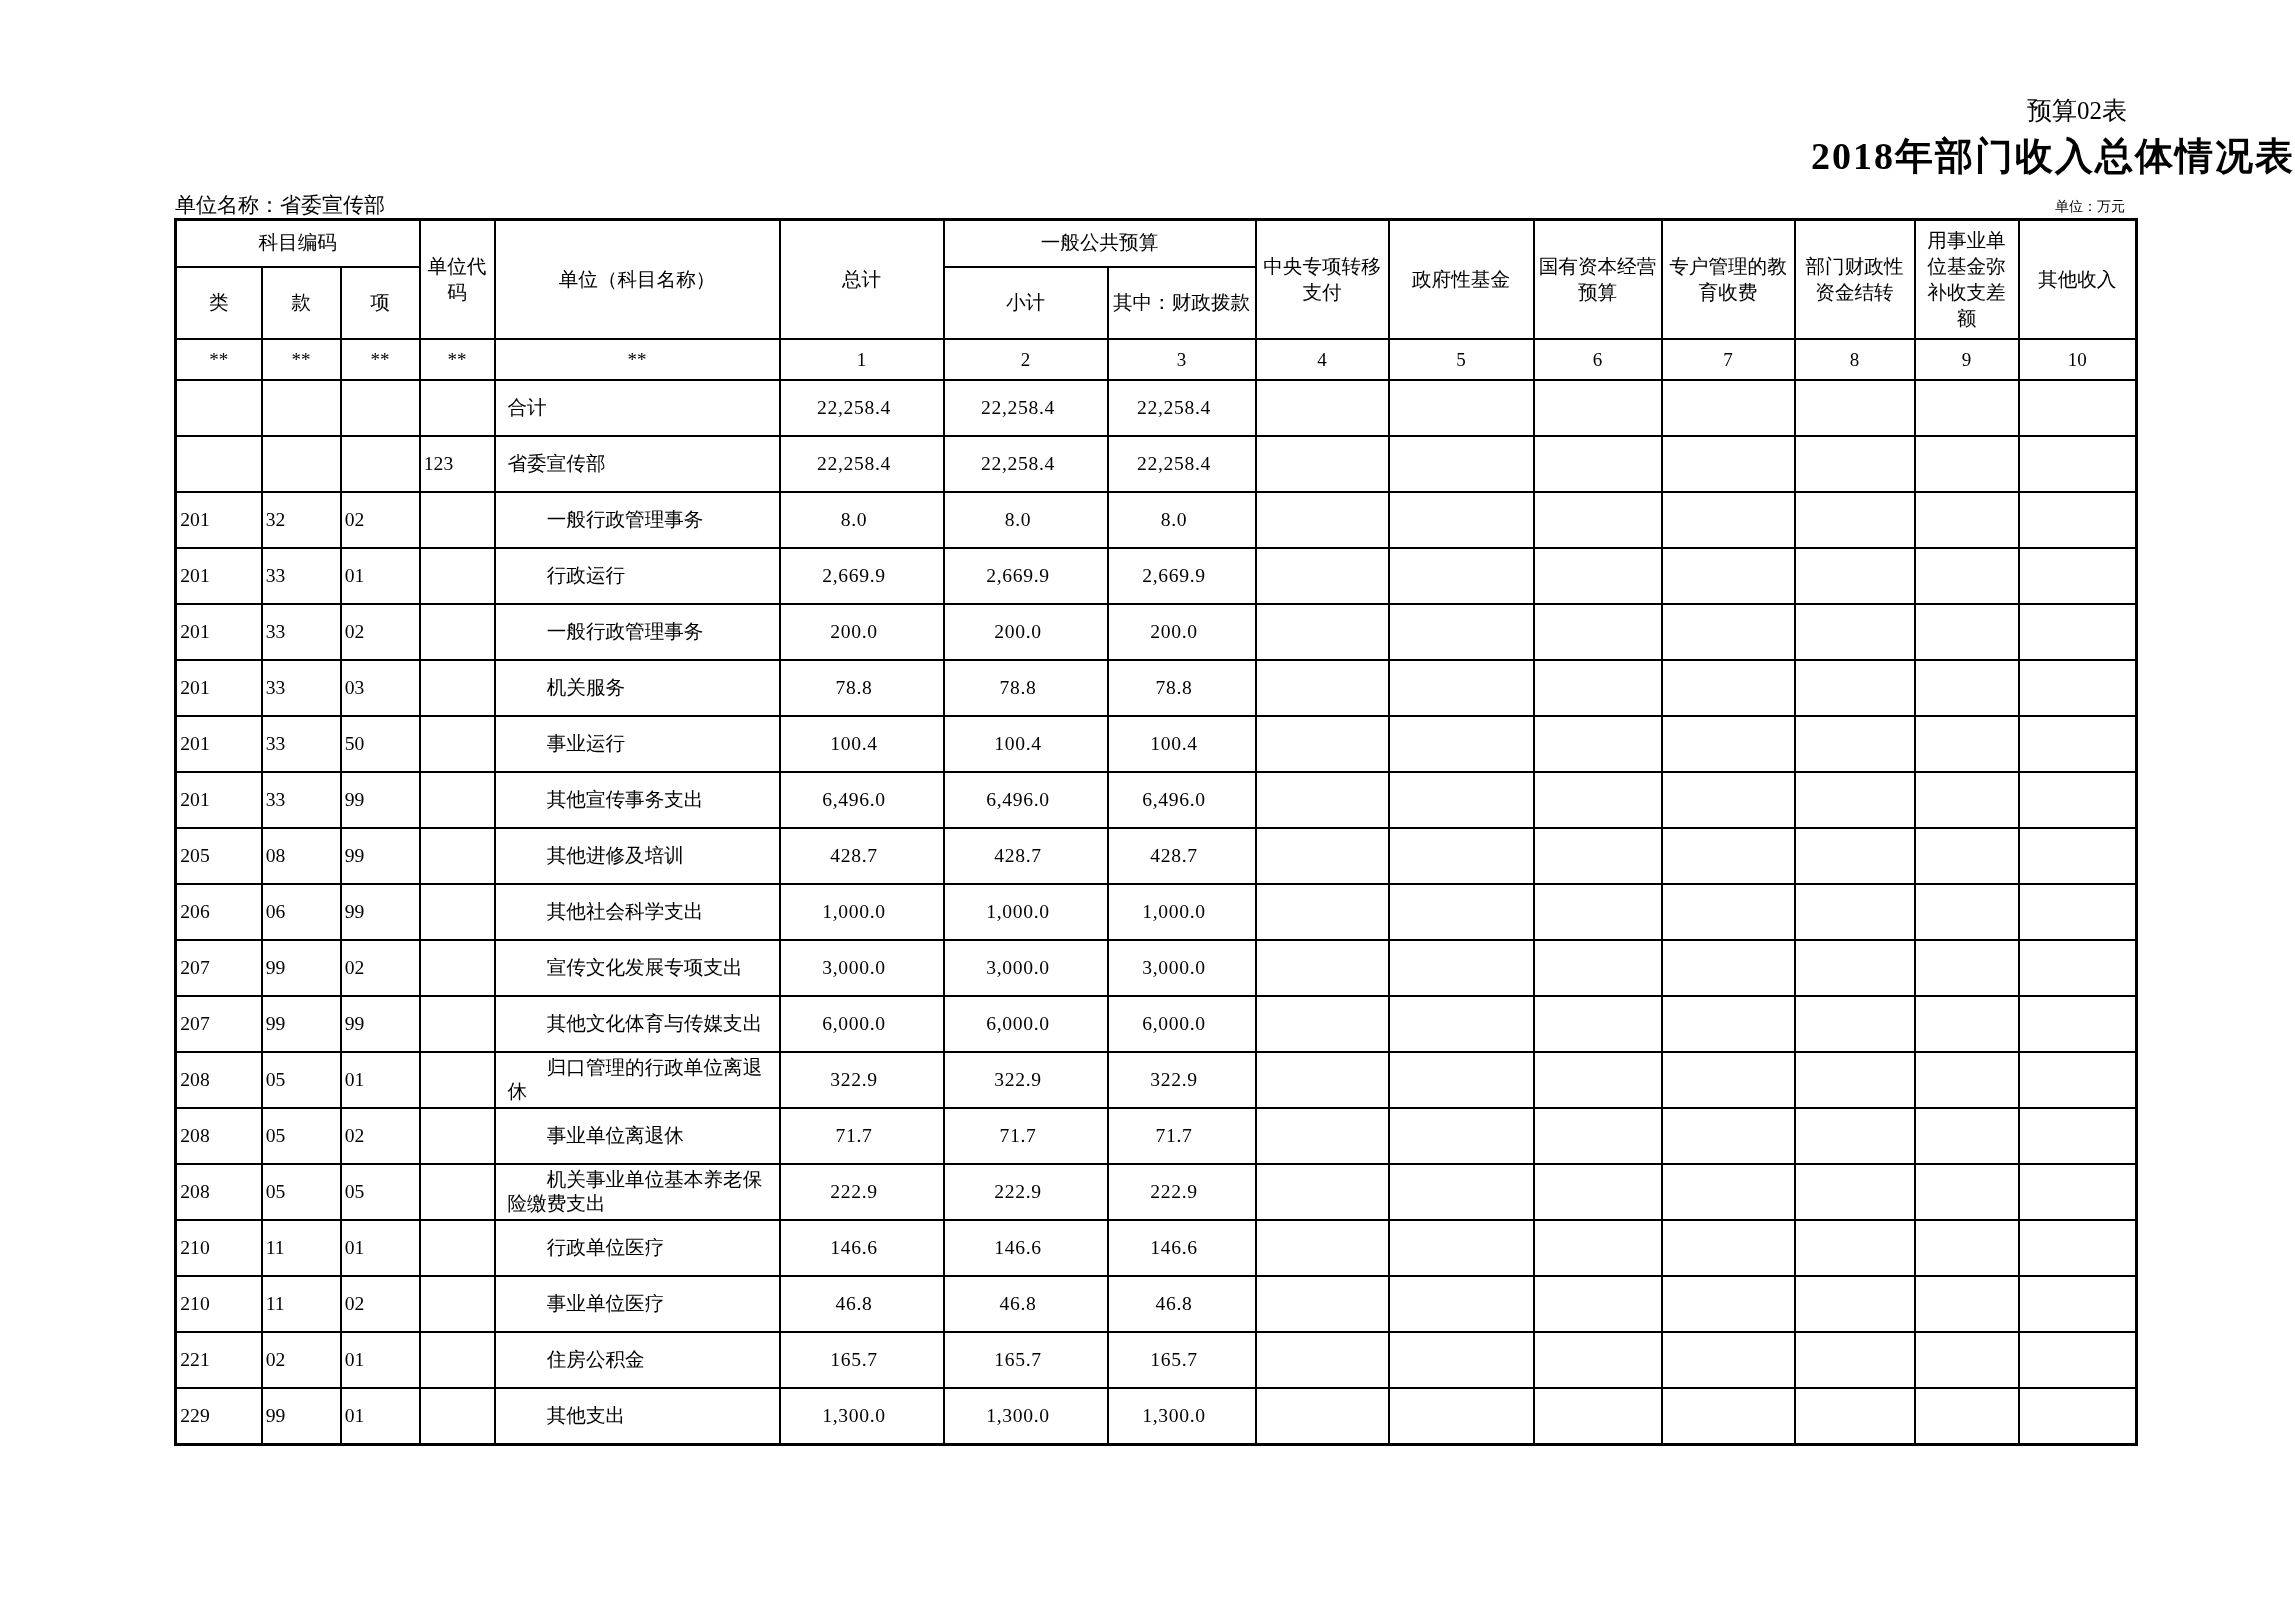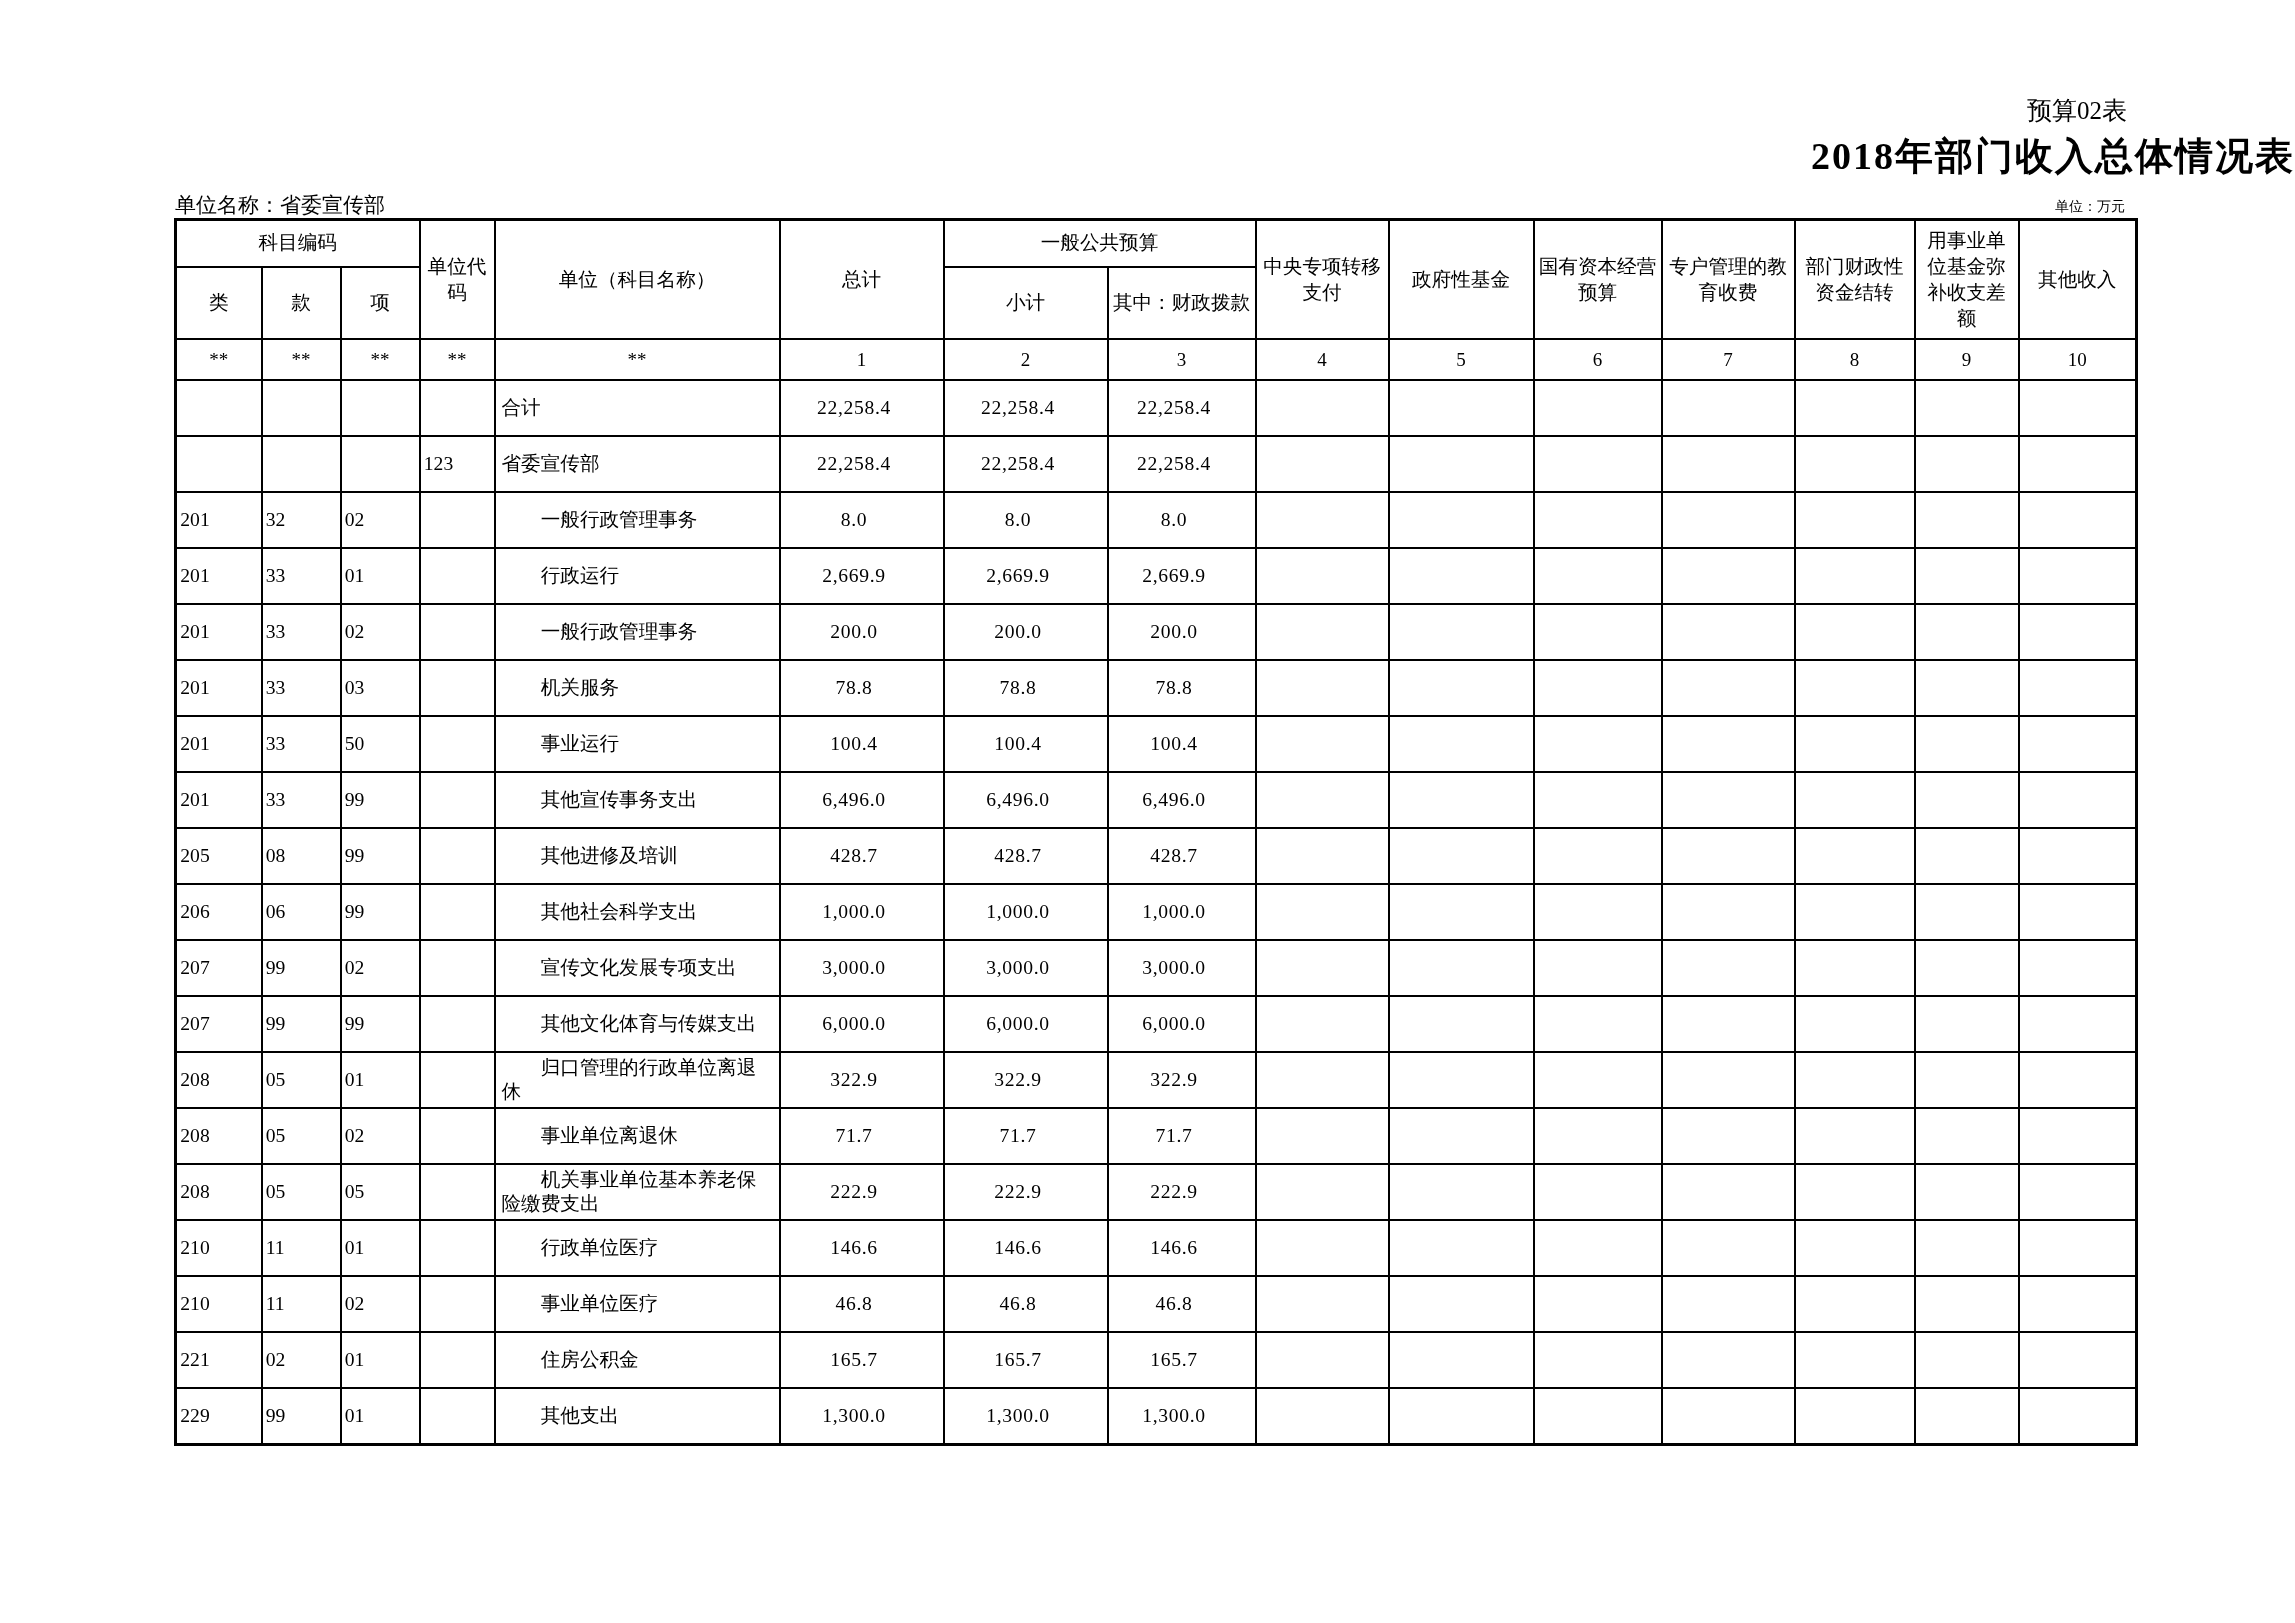--- a/index.html
+++ b/index.html
@@ -45,21 +45,21 @@
   col.c-total{width:164px} col.c-sub{width:164px} col.c-fiscal{width:148px}
   col.c4{width:133px} col.c5{width:145px} col.c6{width:128px}
   col.c7{width:133px} col.c8{width:120px} col.c9{width:104px} col.c10{width:118px}
 
   thead th { text-align:center; font-size:19.6px; line-height:26px; padding:1.3px 3.3px; }
   tr.head-r1 th { height:42px; }
   tr.head-r2 th { height:68px; }
   tr.code-row td { height:37px; text-align:center; font-size:19px; }
   tbody tr.data-row td { height:52px; font-size:19.6px; }
   td.cell-code { text-align:left; padding-left:3.3px; }
-  td.cell-name { text-align:left; padding:0 6px; line-height:24px; }
+  td.cell-name { text-align:left; padding:0 12px; line-height:24px; }
   td.cell-num  { text-align:center; padding-right:16px; letter-spacing:0.7px; }
   td.cell-empty { }
 </style>
 </head>
 <body>
 
 <div class="sheet-label">预算02表</div>
 <div class="doc-title">2018年部门收入总体情况表</div>
 <div class="unit-name">单位名称：省委宣传部</div>
 <div class="unit-measure">单位：万元</div>

